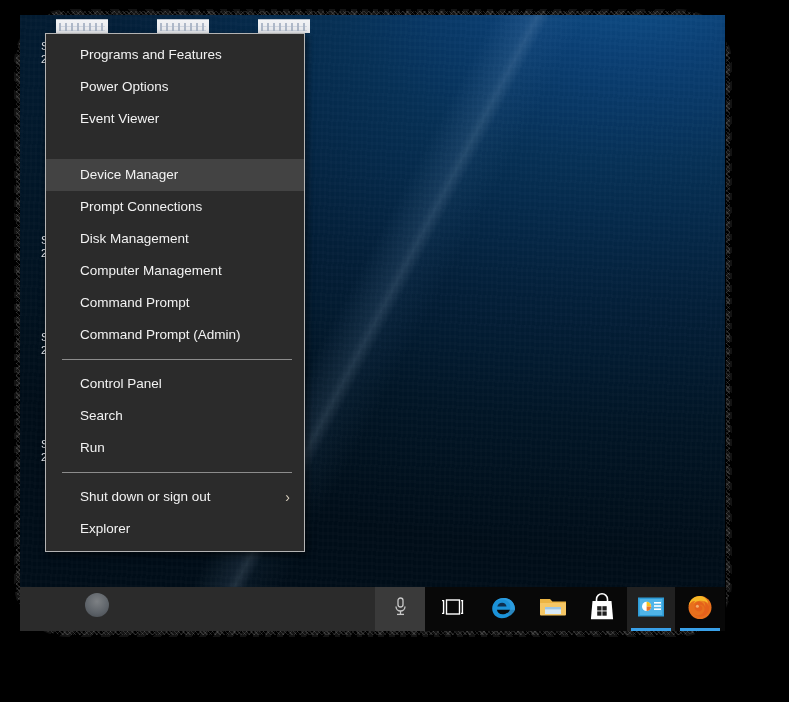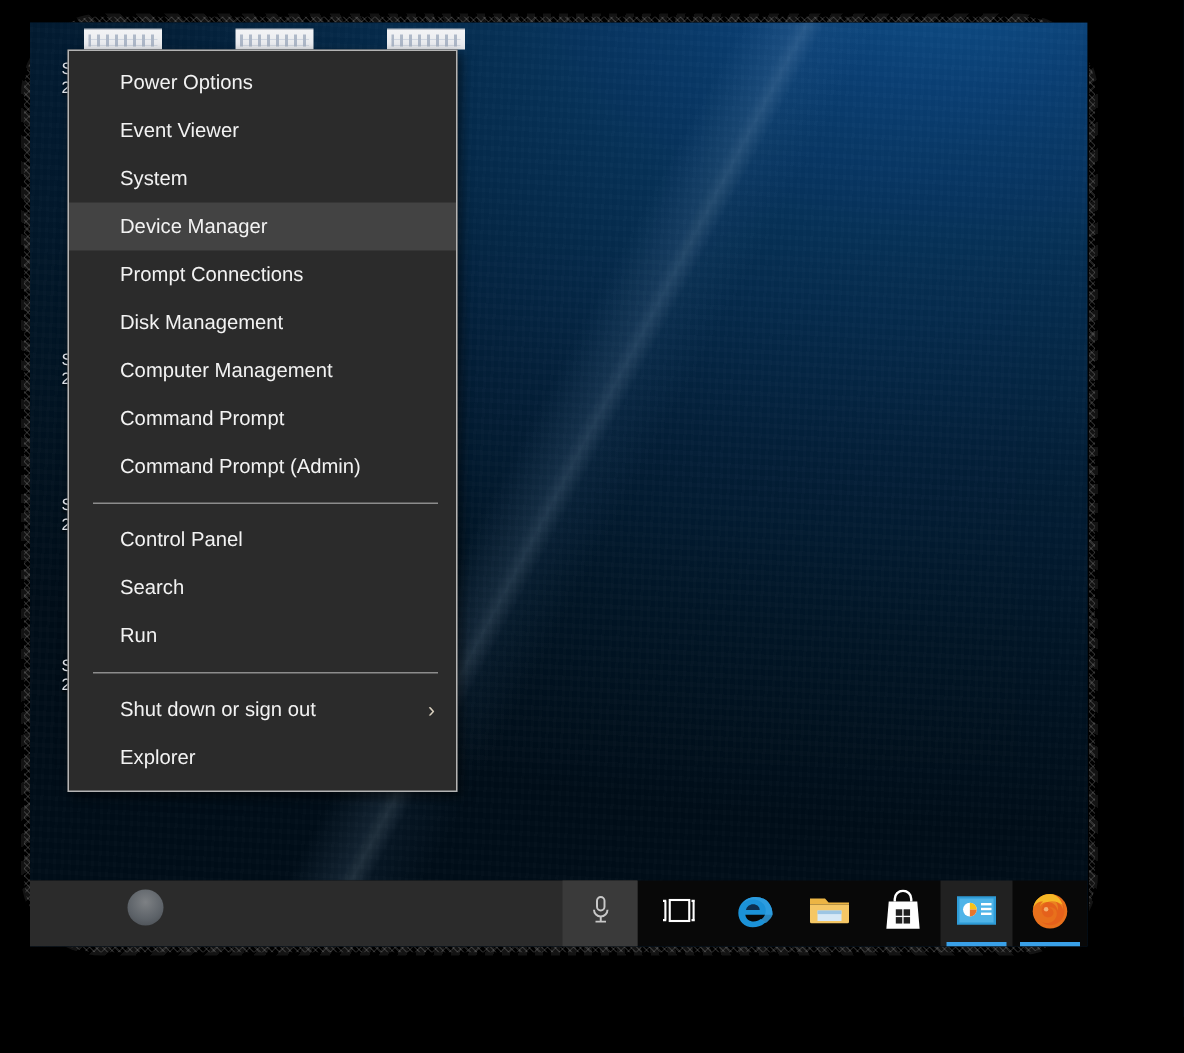--- a/index.html
+++ b/index.html
@@ -213,21 +213,21 @@
   .menu-item {
     position: relative;
     height: 32px;
     line-height: 32px;
     color: #f2f2f2;
     font-size: 13.5px;
     padding-left: 34px;
     white-space: nowrap;
     cursor: default;
   }
-  .menu-item.selected { background: #434343; }
+  .menu-item.selected { background: #434343; margin-top: 24px; }
   .menu-item .submenu-arrow {
     position: absolute;
     right: 14px;
     top: 0;
     height: 32px;
     line-height: 32px;
     font-size: 14px;
     color: #d8cfbe;
   }
   .menu-sep {
@@ -355,27 +355,27 @@
         </svg>
       </span>
       <div class="tb-underline"></div>
     </div>
 
   </div>
 
   <div id="winx">
 
     <div class="menu-item">
+      <span>Programs and Features</span>
+    </div>
+    <div class="menu-item">
       <span>Power Options</span>
     </div>
     <div class="menu-item">
       <span>Event Viewer</span>
-    </div>
-    <div class="menu-item">
-      <span>System</span>
     </div>
     <div class="menu-item selected">
       <span>Device Manager</span>
     </div>
     <div class="menu-item">
       <span>Prompt Connections</span>
     </div>
     <div class="menu-item">
       <span>Disk Management</span>
     </div>

